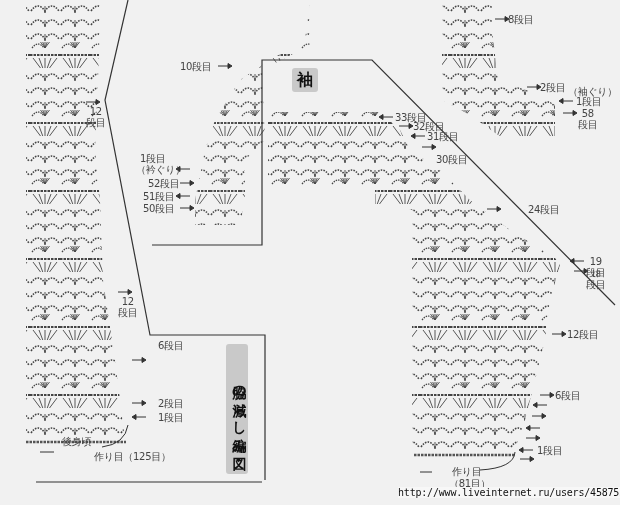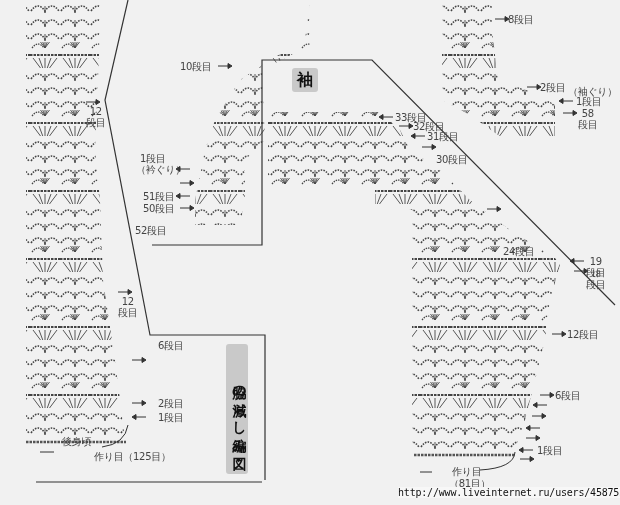--- a/index.html
+++ b/index.html
@@ -171,38 +171,38 @@
 </div>
 <div class="lbl" style="left:158px;top:340px;">6段目</div>
 <div class="lbl" style="left:158px;top:398px;">2段目</div>
 <div class="lbl" style="left:158px;top:412px;">1段目</div>
 <div class="lbl" style="left:62px;top:437px;font-family:Liberation Mono, monospace;">後身頃</div>
 <div class="lbl" style="left:62px;top:451px;margin-left:32px;">作り目（125目）</div>
 
 <div class="lbl" style="left:180px;top:61px;text-align:right;">10段目</div>
 <div class="lbl" style="left:140px;top:153px;">1段目</div>
 <div class="lbl" style="left:136px;top:164px;">（衿ぐり）</div>
-<div class="lbl" style="left:135px;top:178px;margin-top:47px;">52段目</div>
+<div class="lbl" style="left:148px;top:178px;">52段目</div>
 <div class="lbl" style="left:143px;top:191px;">51段目</div>
 <div class="lbl" style="left:143px;top:203px;">50段目</div>
 
 <div class="lbl" style="left:508px;top:14px;">8段目</div>
 <div class="lbl" style="left:540px;top:82px;">2段目</div>
 <div class="lbl" style="left:568px;top:86px;">（袖ぐり）</div>
 <div class="lbl" style="left:576px;top:96px;">1段目</div>
 <div class="lbl center" style="left:578px;top:108px;text-align:center;">
   <div>58</div>
   <div>段目</div>
 </div>
 
 <div class="lbl" style="left:395px;top:112px;">33段目</div>
 <div class="lbl" style="left:413px;top:121px;">32段目</div>
 <div class="lbl" style="left:427px;top:131px;">31段目</div>
 <div class="lbl" style="left:436px;top:142px;margin-top:12px;">30段目</div>
-<div class="lbl" style="left:503px;top:204px;margin-top:42px;">24段目</div>
+<div class="lbl" style="left:528px;top:204px;">24段目</div>
 <div class="lbl center" style="left:586px;top:256px;">
   <div>19</div>
   <div>段目</div>
 </div>
 <div class="lbl center" style="left:586px;top:268px;font-family:Liberation Serif, serif;">
   <div>18</div>
   <div>段目</div>
 </div>
 <div class="lbl" style="left:567px;top:329px;">12段目</div>
 <div class="lbl" style="left:555px;top:390px;">6段目</div>

